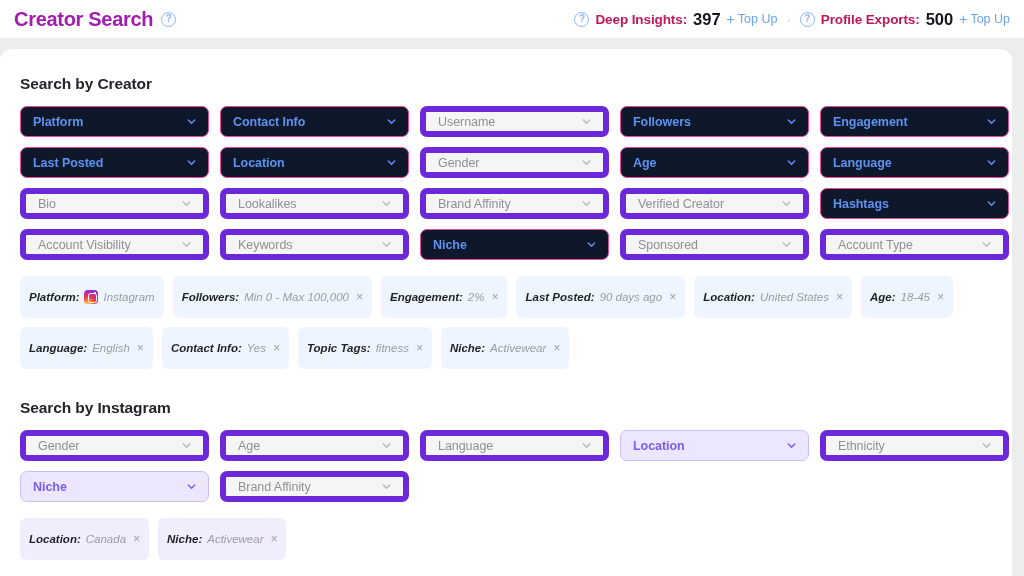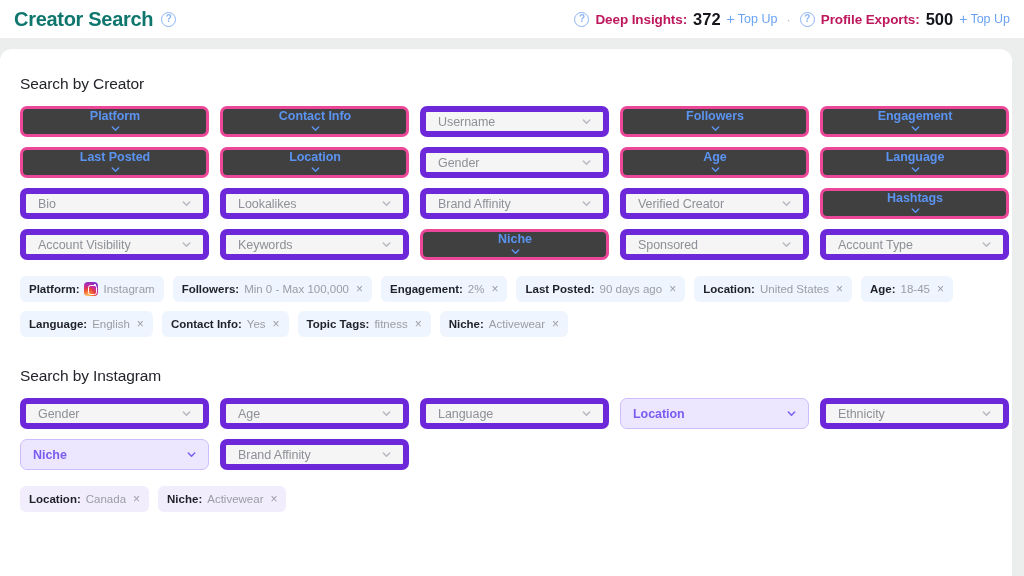--- a/index.html
+++ b/index.html
@@ -16,21 +16,21 @@
     background: #ffffff;
     display: flex;
     align-items: center;
     padding: 0 14px 0 14px;
     position: relative;
   }
   .title-wrap { display: flex; align-items: center; gap: 8px; }
   .page-title {
     font-size: 20px;
     font-weight: bold;
-    color: #0f766e;
+    color: #a21caf;
     letter-spacing: -0.3px;
   }
   .help-icon {
     width: 15px; height: 15px;
     border-radius: 50%;
     border: 1.3px solid #8cb4f5;
     color: #8cb4f5;
     font-size: 10px;
     line-height: 12px;
     text-align: center;
@@ -63,21 +63,21 @@
     width: 1012px;
     height: 527px;
     background: #ffffff;
     border-radius: 12px 12px 0 0;
     padding: 26px 20px 0 20px;
   }
 
   .section-title {
     font-size: 15.5px;
     color: #23252b;
-    font-weight: 400;
+    font-weight: 700;
     letter-spacing: -0.1px;
     margin-bottom: 13px;
   }
   .section-title.audience { margin-top: 30px; }
 
   
   .grid {
     display: grid;
     grid-template-columns: repeat(5, 189px);
     gap: 10px 11px;
@@ -94,44 +94,45 @@
     user-select: none;
   }
   .select .lbl { letter-spacing: -0.05px; }
   .chev { width: 11px; height: 11px; flex: none; }
 
   
   .select.off { background: #f5f5f5; border: 6px solid #6d28d9; }
   .select.off .lbl { color: #8d9096; }
   .select.off .chev { stroke: #b6b9bf; }
   
-  .select.on-blue { background: #404040; border: 3px solid #ec4899; flex-direction: column; }
+  .select.on-blue { background: #0f172a; border: 1px solid #ec4899; }
   .select.on-blue .lbl { color: #5b93f0; font-weight: bold; }
   .select.on-blue .chev { stroke: #5b93f0; }
   
   .select.on-purple { background: #ece7fe; border: 1px solid #cdbdfb; }
   .select.on-purple .lbl { color: #7b5cf0; font-weight: bold; }
   .select.on-purple .chev { stroke: #7b5cf0; }
 
   
   .chips {
     display: flex;
     flex-wrap: wrap;
     gap: 9px;
     margin-top: 16px;
   }
   .chip {
-    height: 26px;
+    height: 42px;
     border-radius: 6px;
     display: flex;
     align-items: center;
     gap: 5px;
     padding: 0 9px;
     font-size: 11.5px;
     white-space: nowrap;
+    font-style: italic;
   }
   .chip.blue { background: #eef5fe; }
   .chip.purple { background: #f1edfd; }
   .chip-key { color: #1f2128; font-weight: bold; }
   .chip-val { color: #9a9da4; }
   .chip-x {
     color: #9a9da4; font-size: 12px; cursor: pointer;
     margin-left: 2px; line-height: 1;
   }
   .ig-icon {
@@ -160,21 +161,21 @@
 <div class="topbar">
   <div class="title-wrap">
     <span class="page-title">Creator Search</span>
     <span class="help-icon">?</span>
   </div>
 
   <div class="credits">
     <div class="credit-group">
       <span class="help-icon">?</span>
       <span class="credit-label">Deep Insights:</span>
-      <span class="credit-value">372</span>
+      <span class="credit-value">397</span>
       <span class="topup">
         <span class="plus">+</span>
         <span>Top Up</span>
       </span>
     </div>
 
     <span class="dot-sep">·</span>
 
     <div class="credit-group">
       <span class="help-icon">?</span>

